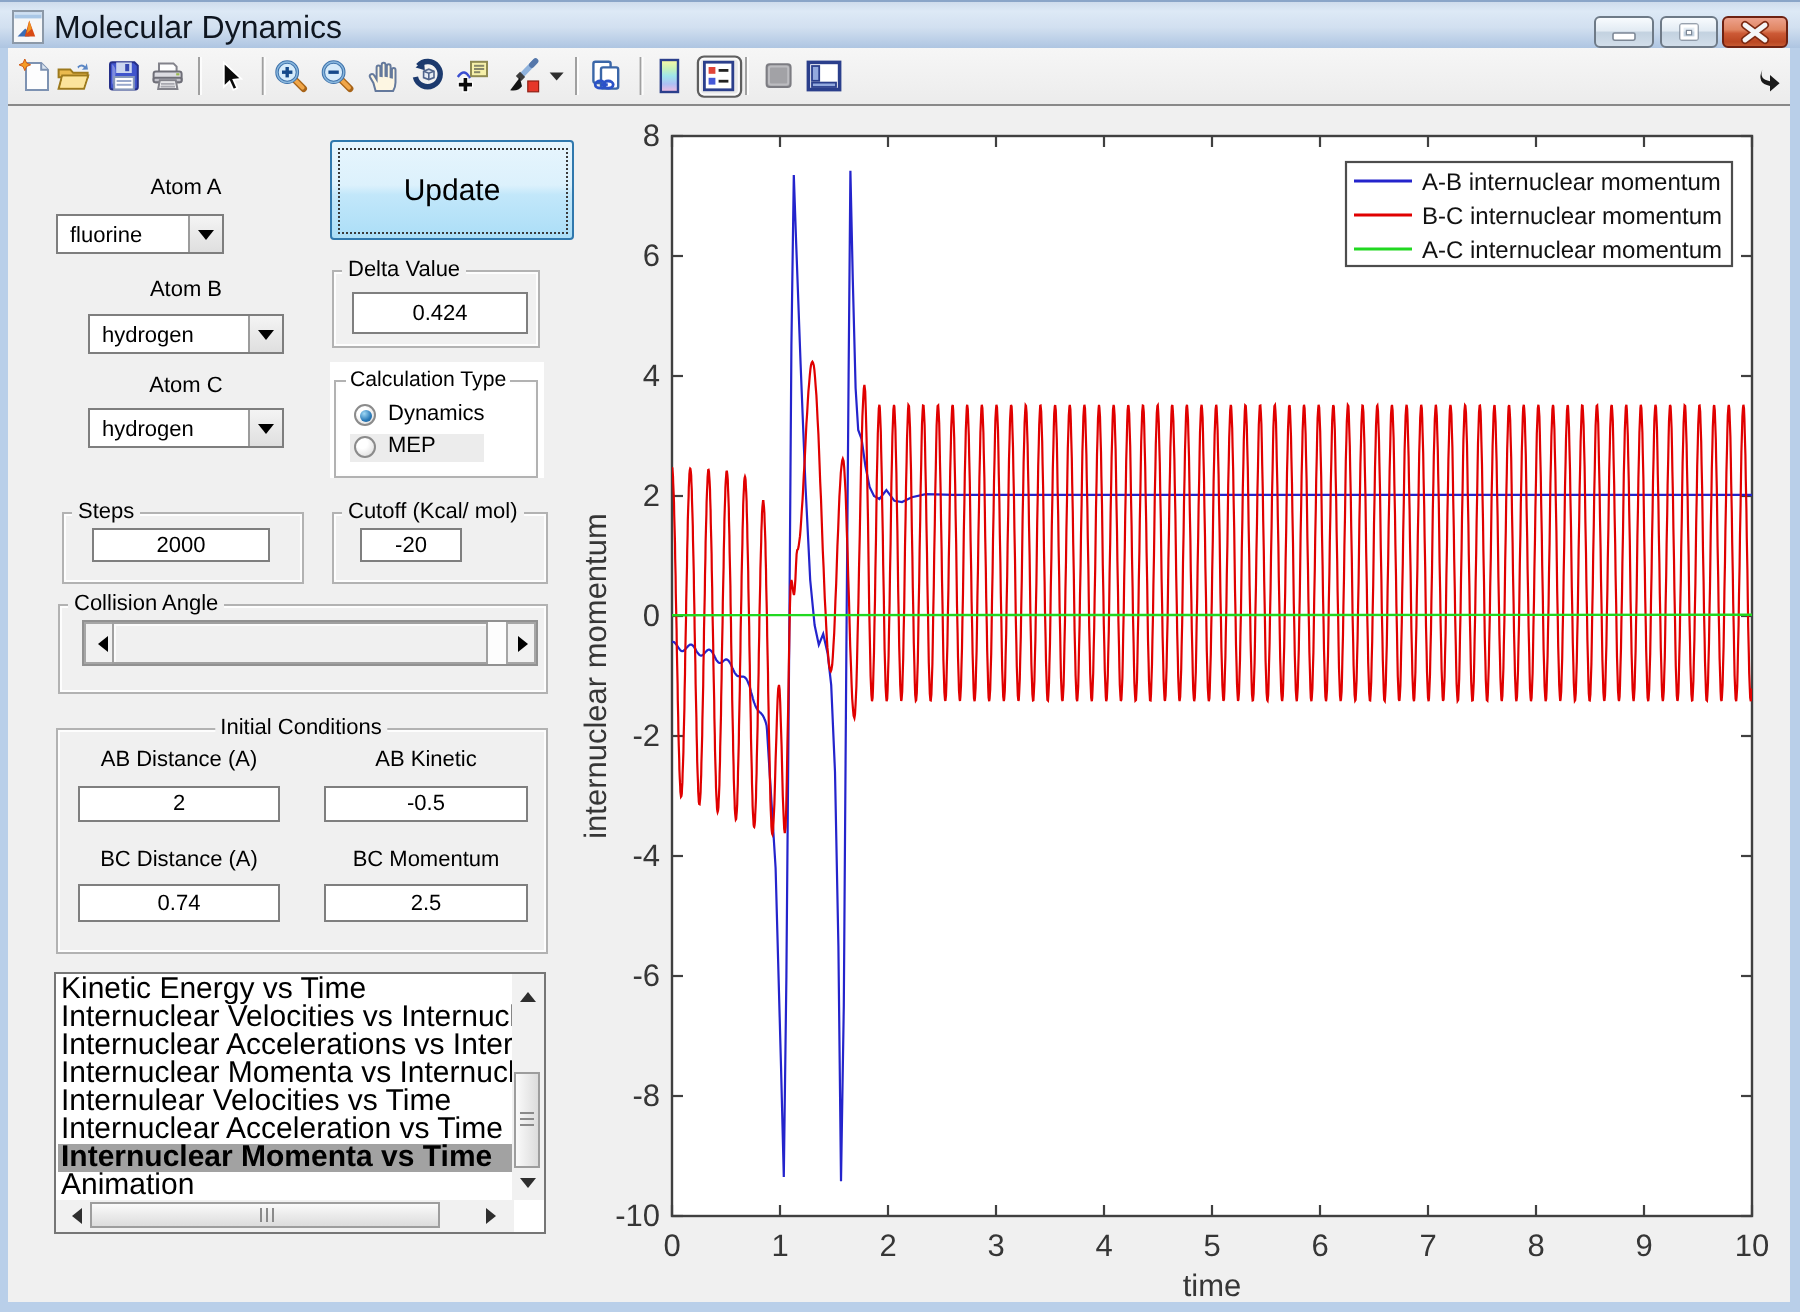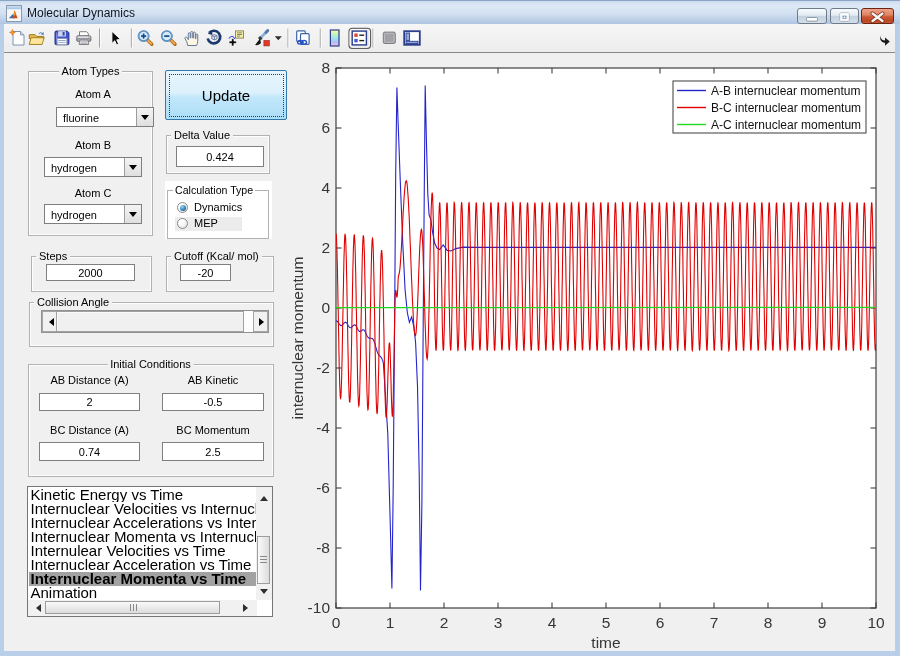--- a/index.html
+++ b/index.html
@@ -1,17 +1,17 @@
 <!DOCTYPE html>
 <html><head><meta charset="utf-8"><style>
 *{margin:0;padding:0;box-sizing:border-box}
 body{width:900px;height:656px;overflow:hidden}
 #win{position:relative;width:900px;height:656px;background:#f0f0f0;font-family:"Liberation Sans",sans-serif;overflow:hidden}
 #tbar{position:absolute;left:0;top:0;width:900px;height:24px;background:linear-gradient(#cfdcec 0%,#dde9f6 20%,#d2e0f0 55%,#b6cbe5 90%,#aec5e1 100%);border-top:1px solid #8aa5c8}
-#tbar .ttl{position:absolute;left:27px;top:5px;font-size:12px;color:#0f1620}
+#tbar .ttl{position:absolute;left:27px;top:5px;font-size:16px;color:#0f1620}
 .bord{position:absolute;background:#b9cfe9}
 #toolbar{position:absolute;left:4px;top:24px;width:891px;height:29px;background:linear-gradient(#f6f6f6,#ececec);border-bottom:1px solid #898989}
 .cap{position:absolute;top:7px;height:15.5px;border-radius:3px}
 #capmin{left:796.5px;width:30px;background:linear-gradient(#f8fbfe,#e2ebf3 45%,#c3d2e0 52%,#d2deea);border:1px solid #6e7a87}
 #capres{left:829.5px;width:29px;background:linear-gradient(#f8fbfe,#e2ebf3 45%,#c3d2e0 52%,#d2deea);border:1px solid #6e7a87}
 #capcls{left:861px;width:33px;background:linear-gradient(#eda28c 0%,#e08562 42%,#cc5a36 55%,#bb4722 85%,#c65a33 100%);border:1px solid #6e2212}
 .gb{position:absolute;border:1px solid #b2b2b2;box-shadow:1px 1px 0 0 #fdfdfd inset, -1px -1px 0 0 #fdfdfd inset}
 .gb>i{position:absolute;top:-7px;background:#f0f0f0;padding:0 3px;font-size:11px;font-style:normal;color:#000;line-height:13px;white-space:nowrap}
 .lab{position:absolute;font-size:11px;color:#000;text-align:center;white-space:nowrap}
 .ed{position:absolute;background:#fff;border:1px solid #7f7f7f;font-size:11px;color:#000;display:flex;align-items:center;justify-content:center}
@@ -285,25 +285,22 @@
 <rect x="2.5" y="3.5" width="3.6" height="7.4" fill="#93a9de" stroke="#2b3f8c" stroke-width="0.9"></rect>
 <rect x="2.5" y="11.8" width="12" height="2.2" fill="#93a9de" stroke="#2b3f8c" stroke-width="0.9"></rect>
         </g>
         <path d="M877.2 10.8 q-1.8 5 3.8 5.8 V13.5 l4.8 4.1 -4.8 4.1 V19 q-7-1.3-3.8-8.2 Z" fill="#1a1a1a"></path>
       </svg>
     </div>
 <div class="bord" style="left:0;top:24px;width:4px;height:632px"></div>
 <div class="bord" style="left:895px;top:24px;width:5px;height:632px"></div>
 <div class="bord" style="left:0;top:651px;width:900px;height:5px"></div>
 
-<div class="gb" style="left:28px;top:71px;width:125px;height:165px">
-      <i style="left:50%;transform:translateX(-50%)">Atom Types</i>
-    </div>
 <div class="lab" style="left:44px;top:88px;width:98px">Atom A</div>
-<div class="cb" style="left:56px;top:107px;width:98px;height:20px">
+<div class="cb" style="left:28px;top:107px;width:84px;height:20px">
       <b>fluorine</b>
       <u></u>
     </div>
 <div class="lab" style="left:44px;top:139px;width:98px">Atom B</div>
 <div class="cb" style="left:44px;top:157px;width:98px;height:20px">
       <b>hydrogen</b>
       <u></u>
     </div>
 <div class="lab" style="left:44px;top:187px;width:98px">Atom C</div>
 <div class="cb" style="left:44px;top:204px;width:98px;height:20px">

